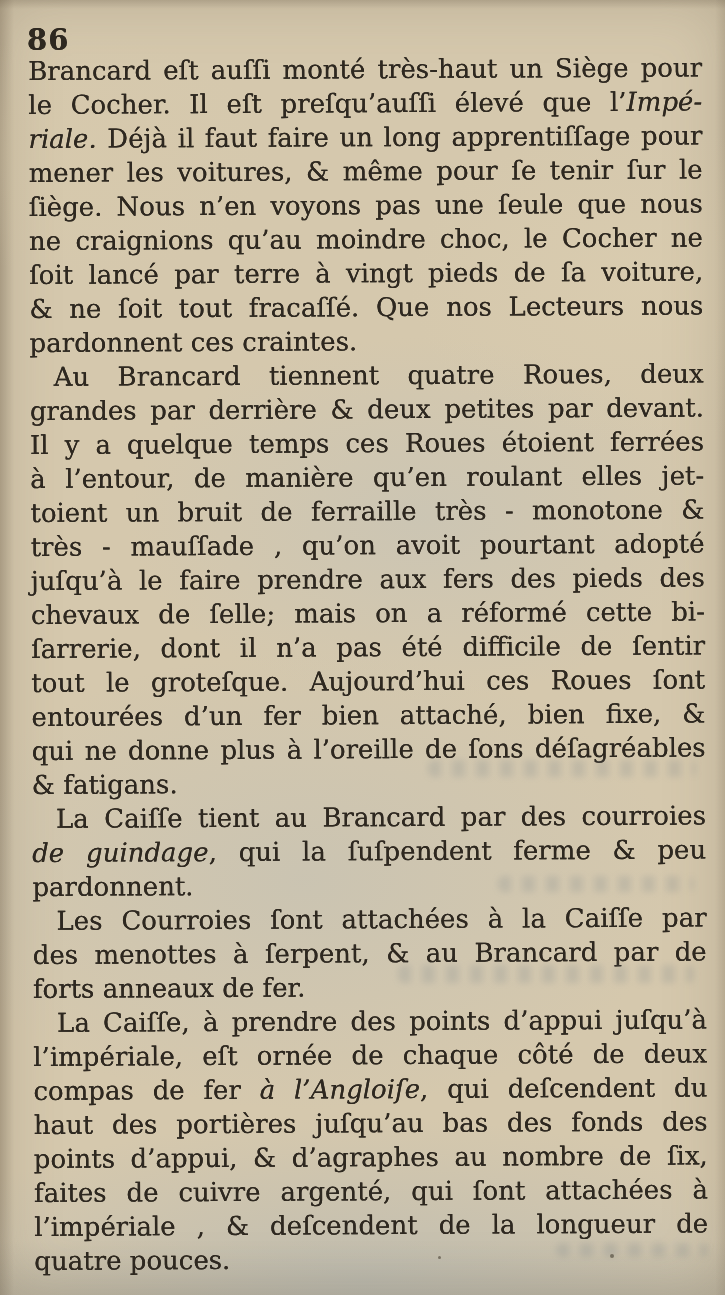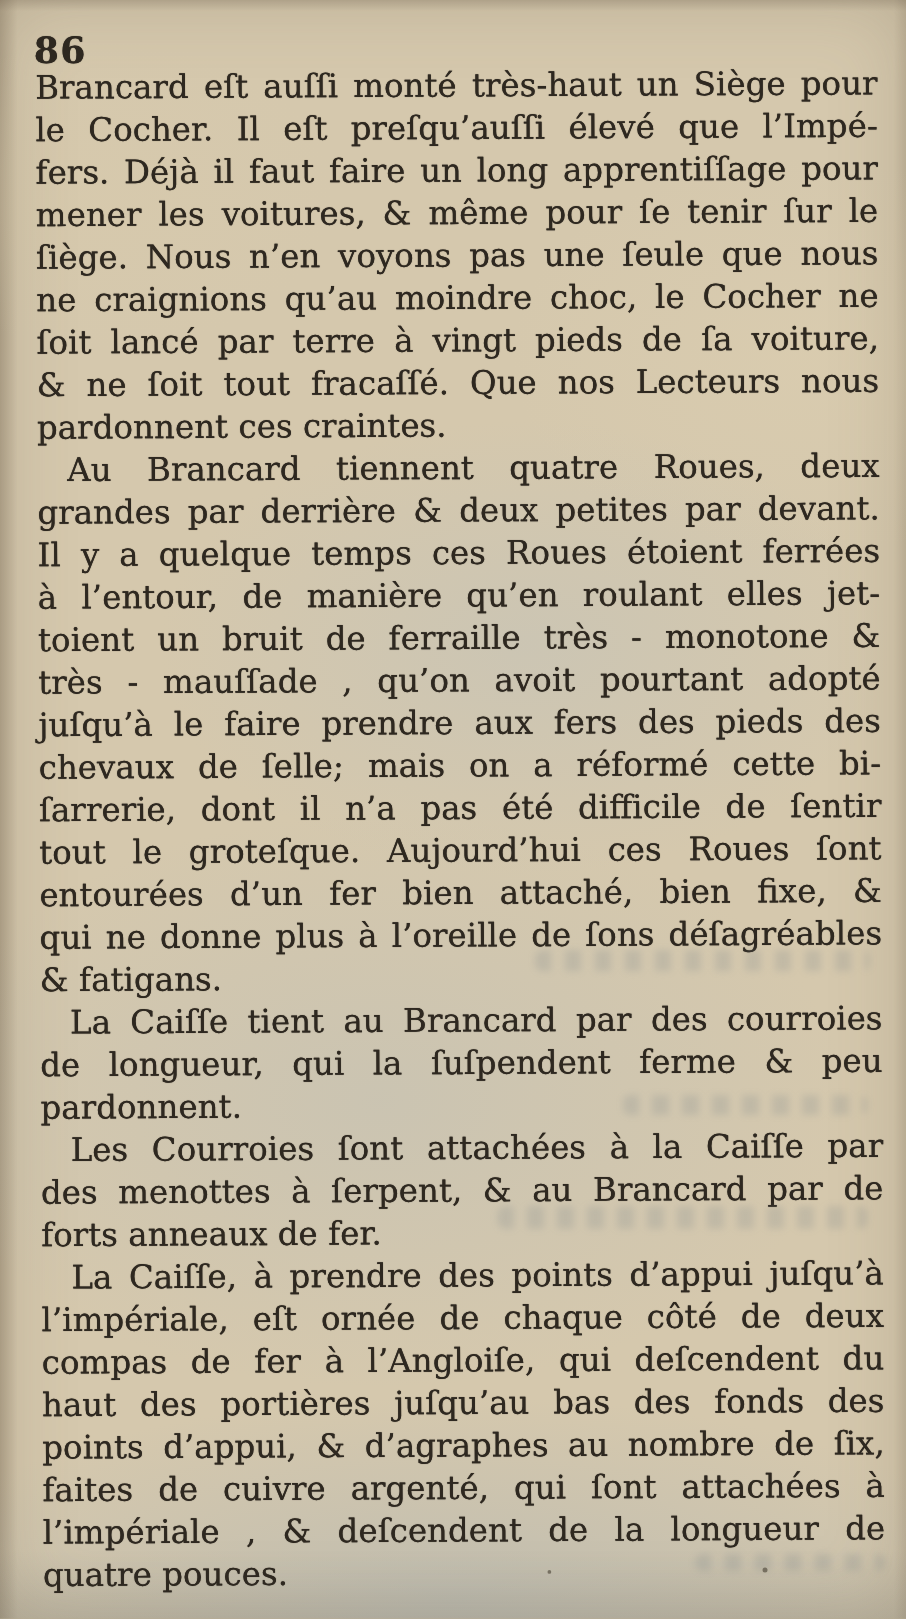--- a/index.html
+++ b/index.html
@@ -54,20 +54,21 @@
     height: 34px;
     overflow: visible;
   }
   .line.para-end {
     text-align-last: left;
   }
   .line.indent {
     text-indent: 24px;
   }
   .line .it {
+    font-style: italic;
   }
   
   .ghost {
     position: absolute;
     filter: blur(3px);
     opacity: 0.55;
     background: repeating-linear-gradient(
       90deg,
       rgba(122,132,136,0.38) 0 13px,
       rgba(122,132,136,0.0) 13px 24px);
@@ -89,42 +90,42 @@
 </style>
 </head>
 <body>
 
 <div class="scan">
   <div class="page-number">86</div>
 
   <div class="text-block">
       <div class="line"><span>Brancard eſt auſſi monté très-haut un Siège pour</span></div>
       <div class="line"><span>le Cocher. Il eſt preſqu’auſſi élevé que l’</span><span class="it">Impé-</span></div>
-      <div class="line"><span class="it">fers.</span><span> Déjà il faut faire un long apprentiſſage pour</span></div>
+      <div class="line"><span class="it">riale.</span><span> Déjà il faut faire un long apprentiſſage pour</span></div>
       <div class="line"><span>mener les voitures, &amp; même pour ſe tenir ſur le</span></div>
       <div class="line"><span>ſiège. Nous n’en voyons pas une ſeule que nous</span></div>
       <div class="line"><span>ne craignions qu’au moindre choc, le Cocher ne</span></div>
       <div class="line"><span>ſoit lancé par terre à vingt pieds de ſa voiture,</span></div>
       <div class="line"><span>&amp; ne ſoit tout fracaſſé. Que nos Lecteurs nous</span></div>
       <div class="line para-end"><span>pardonnent ces craintes.</span></div>
       <div class="line indent"><span>Au Brancard tiennent quatre Roues, deux</span></div>
       <div class="line"><span>grandes par derrière &amp; deux petites par devant.</span></div>
       <div class="line"><span>Il y a quelque temps ces Roues étoient ferrées</span></div>
       <div class="line"><span>à l’entour, de manière qu’en roulant elles jet-</span></div>
       <div class="line"><span>toient un bruit de ferraille très - monotone &amp;</span></div>
       <div class="line"><span>très - mauſſade , qu’on avoit pourtant adopté</span></div>
       <div class="line"><span>juſqu’à le faire prendre aux fers des pieds des</span></div>
       <div class="line"><span>chevaux de ſelle; mais on a réformé cette bi-</span></div>
       <div class="line"><span>ſarrerie, dont il n’a pas été difficile de ſentir</span></div>
       <div class="line"><span>tout le groteſque. Aujourd’hui ces Roues ſont</span></div>
       <div class="line"><span>entourées d’un fer bien attaché, bien fixe, &amp;</span></div>
       <div class="line"><span>qui ne donne plus à l’oreille de ſons déſagréables</span></div>
       <div class="line para-end"><span>&amp; fatigans.</span></div>
       <div class="line indent"><span>La Caiſſe tient au Brancard par des courroies</span></div>
-      <div class="line"><span class="it">de longueur</span><span>, qui la ſuſpendent ferme &amp; peu</span></div>
+      <div class="line"><span class="it">de guindage</span><span>, qui la ſuſpendent ferme &amp; peu</span></div>
       <div class="line para-end"><span>pardonnent.</span></div>
       <div class="line indent"><span>Les Courroies ſont attachées à la Caiſſe par</span></div>
       <div class="line"><span>des menottes à ſerpent, &amp; au Brancard par de</span></div>
       <div class="line para-end"><span>forts anneaux de fer.</span></div>
       <div class="line indent"><span>La Caiſſe, à prendre des points d’appui juſqu’à</span></div>
       <div class="line"><span>l’impériale, eſt ornée de chaque côté de deux</span></div>
       <div class="line"><span>compas de fer </span><span class="it">à l’Angloiſe</span><span>, qui deſcendent du</span></div>
       <div class="line"><span>haut des portières juſqu’au bas des fonds des</span></div>
       <div class="line"><span>points d’appui, &amp; d’agraphes au nombre de ſix,</span></div>
       <div class="line"><span>faites de cuivre argenté, qui ſont attachées à</span></div>

